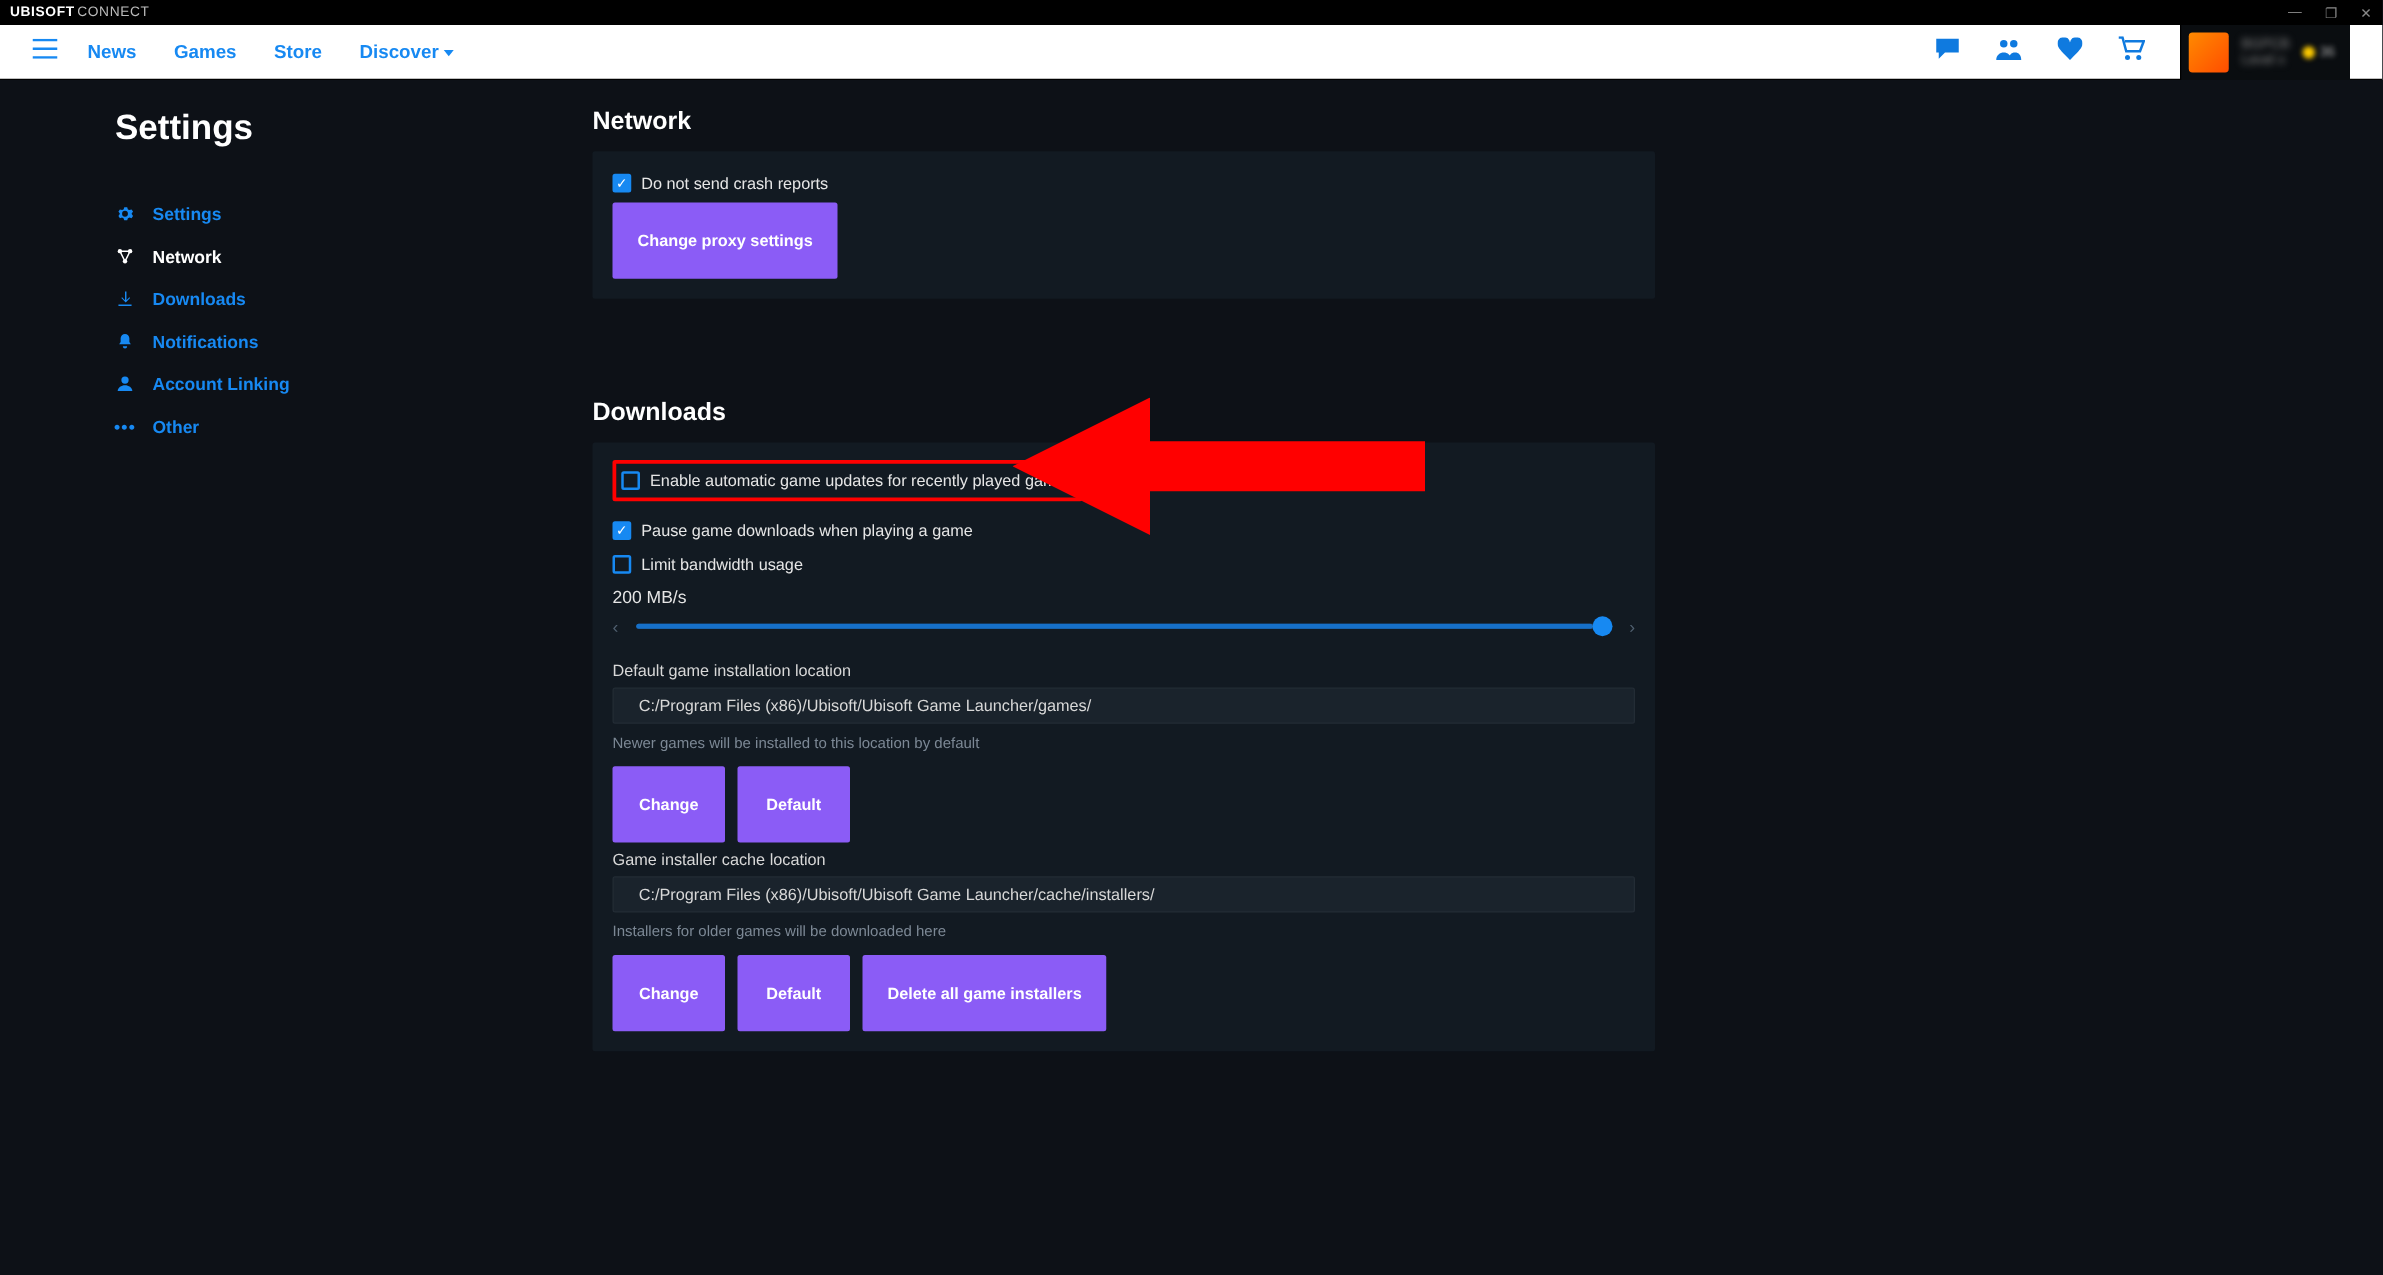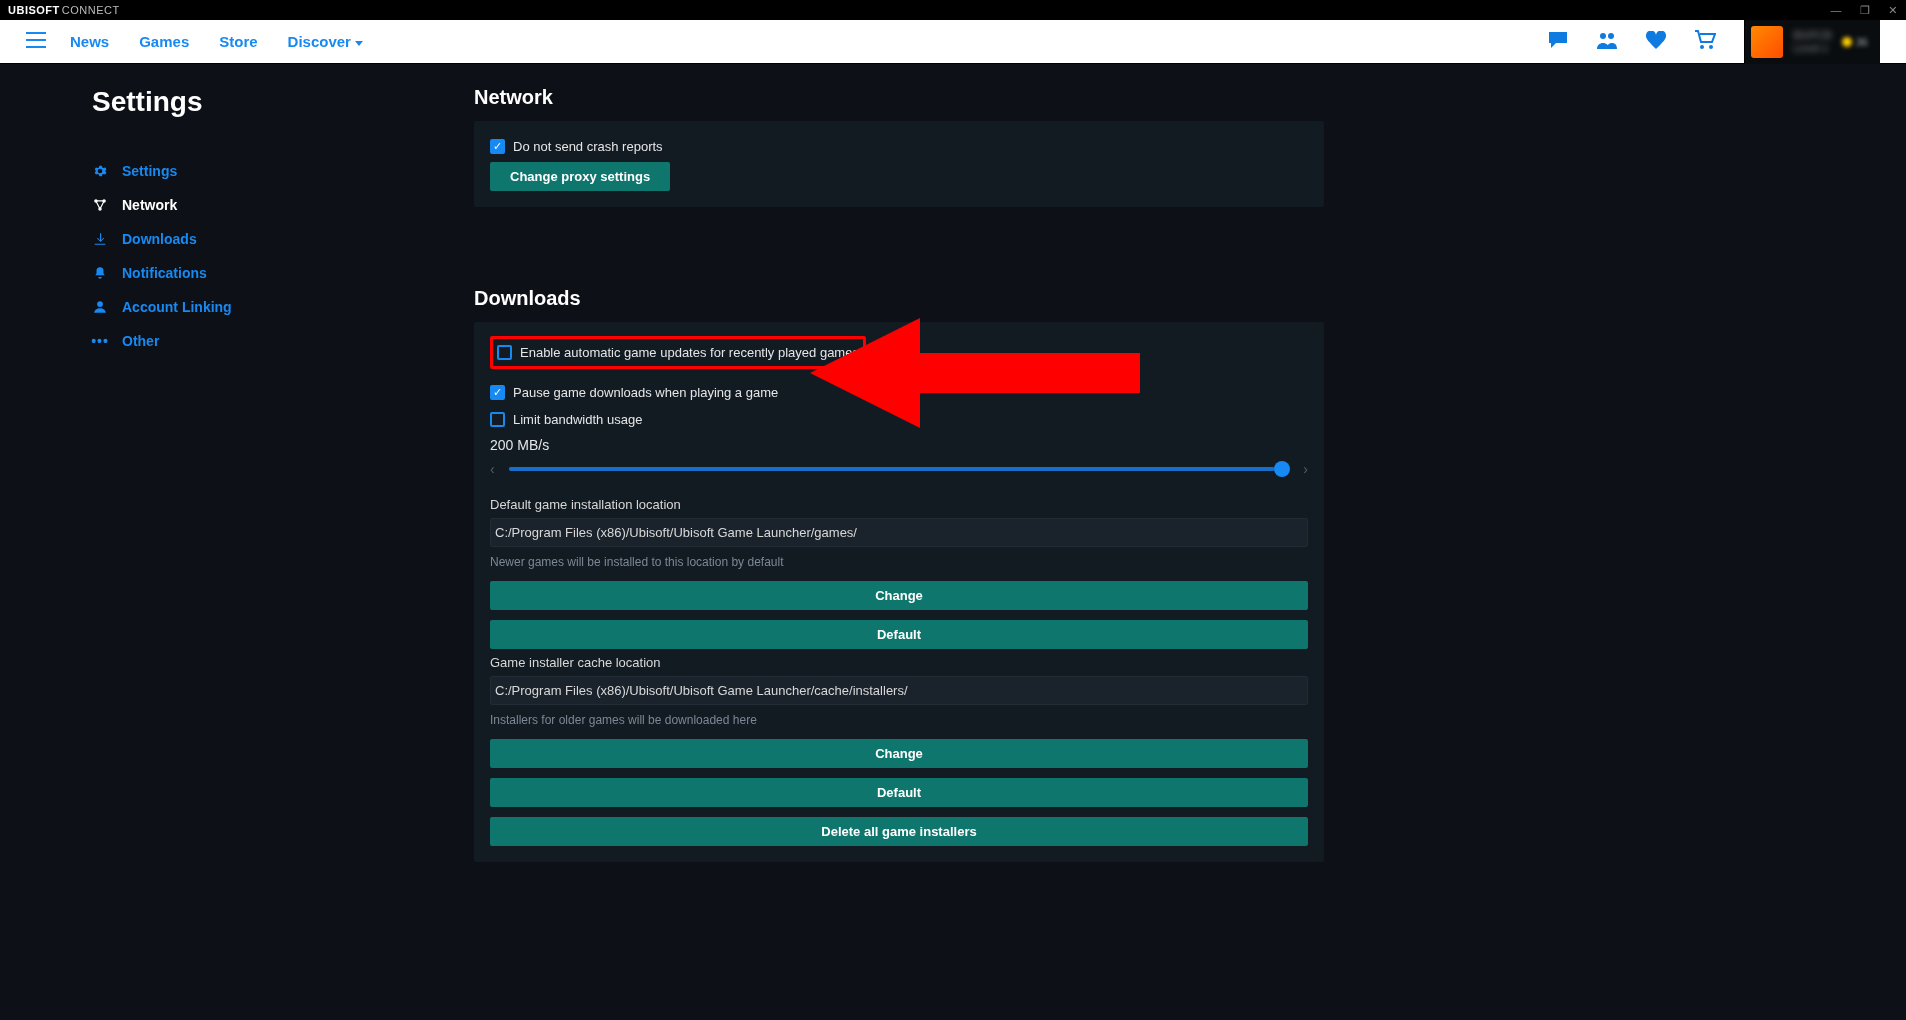--- a/index.html
+++ b/index.html
@@ -149,30 +149,30 @@
       width:15px;height:15px;
       border:2px solid #1789f2;
       display:flex;align-items:center;justify-content:center;
       font-size:11px;
       color:#fff;
       cursor:pointer;
       border-radius:2px;
     }
     .chk.checked { background:#1789f2; }
     .btn {
-      background:#0f766e;
+      background:#8b5cf6;
       color:#fff;
       border:none;
       font-weight:600;
       font-size:13px;
-      padding:7px 20px;
+      padding:23px 20px;
       cursor:pointer;
       border-radius:2px;
     }
-    .btn-row { display:flex; gap:10px;flex-direction:column; }
+    .btn-row { display:flex; gap:10px; }
     .highlight-box {
       border:3px solid #ff0000;
       padding:2px 4px;
       display:inline-flex;
       border-radius:2px;
     }
 
     .slider-val { font-size:14px; color:#e6e6e6; margin:6px 0 8px; }
     .slider-wrap {
       display:flex;
@@ -209,21 +209,21 @@
       color:#d8d8d8;
       margin-top:6px;
       margin-bottom:6px;
     }
     .path-field {
       background:#1a232c;
       border:1px solid #232c35;
       width:100%;
       color:#d8d8d8;
       font-size:13px;
-      padding:6px 4px;
+      padding:6px 20px;
       border-radius:2px;
     }
     .hint {
       font-size:12px;
       color:#7c8895;
       margin-top:8px;
       margin-bottom:12px;
     }
 
     

